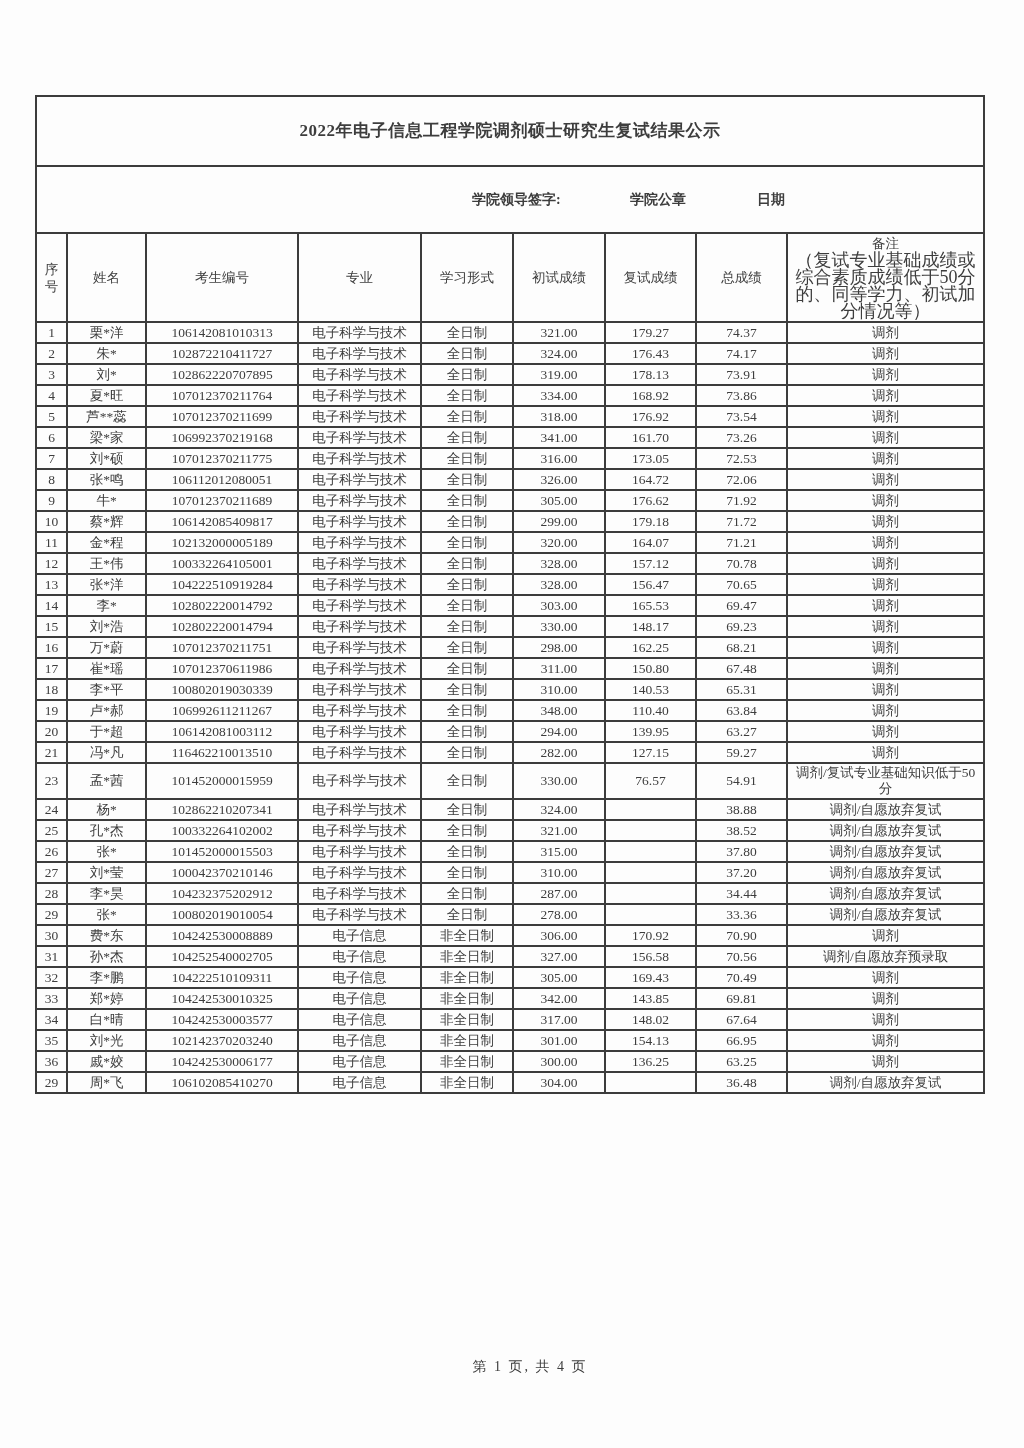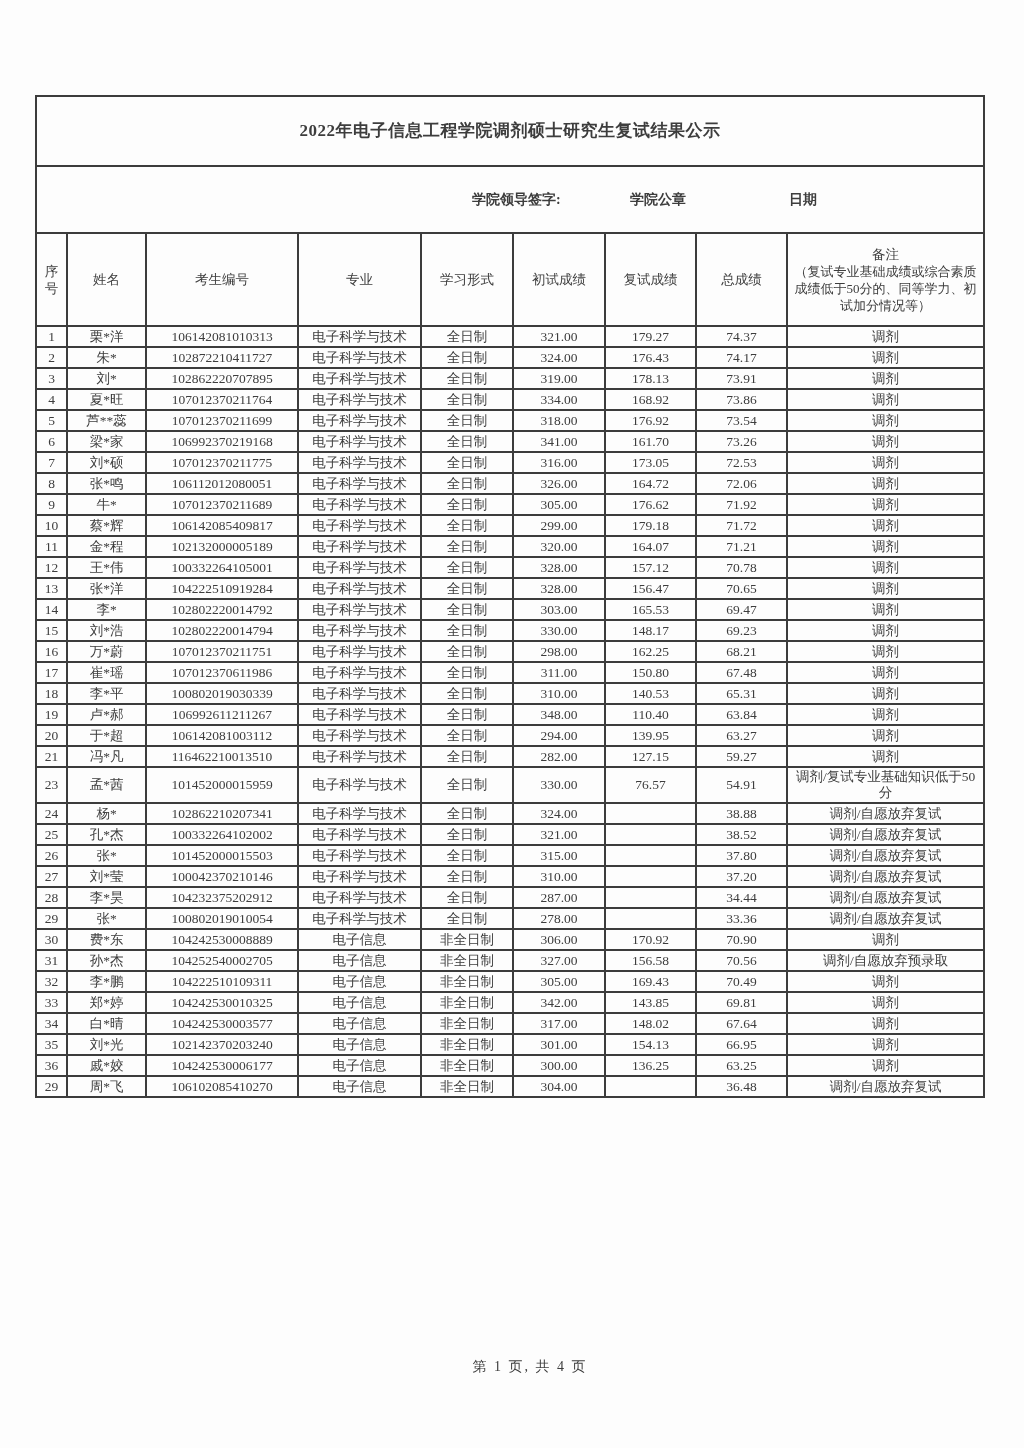--- a/index.html
+++ b/index.html
@@ -50,23 +50,23 @@
   .sign-label {
     position: absolute;
     top: 50%;
     transform: translateY(-50%);
     font-weight: bold;
     font-size: 14px;
     white-space: nowrap;
   }
   .sign-leader { left: 435px; }
   .sign-seal   { left: 593px; }
-  .sign-date   { left: 752px; text-align: center; }
-  tr.header-row th { height: 93px; font-size: 13.5px; line-height: 17px; }
-  .remark-note { font-size: 13px; line-height: 17px; }
+  .sign-date   { left: 720px; text-align: center; }
+  tr.header-row th { height: 75px; font-size: 13.5px; line-height: 17px; }
+  .remark-note { font-size: 18px; line-height: 17px; }
   tbody.data tr { height: 21px; }
   tbody.data td { white-space: nowrap; }
   tbody.data td.c8 { white-space: normal; }
   .page-footer {
     position: absolute;
     left: 0;
     right: 0;
     top: 1358px;
     text-align: center;
     font-size: 14px;

